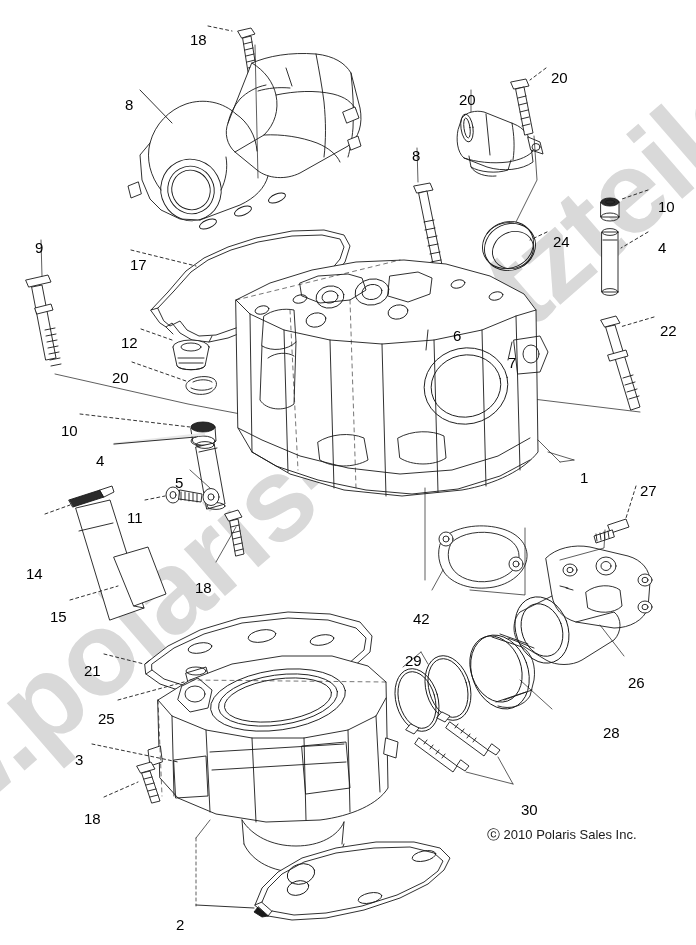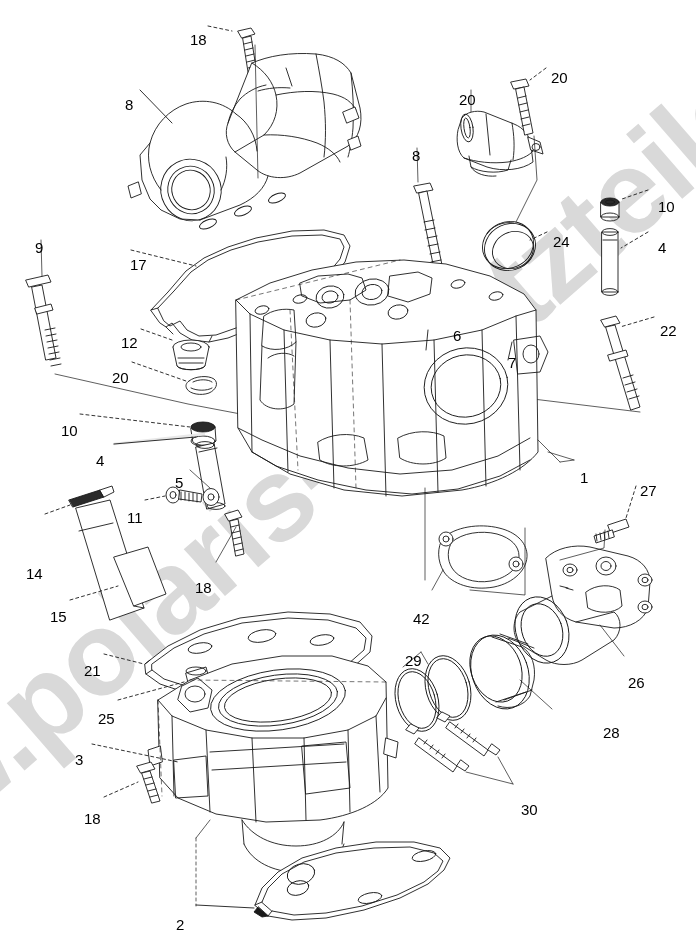--- a/index.html
+++ b/index.html
@@ -525,14 +525,15 @@
     <div class="lbl" style="left:628px;top:663px;">26</div>
     <div class="lbl" style="left:84px;top:651px;">21</div>
     <div class="lbl" style="left:567px;top:713px;margin-left:36px;">28</div>
     <div class="lbl" style="left:98px;top:699px;">25</div>
     <div class="lbl" style="left:75px;top:740px;">3</div>
     <div class="lbl" style="left:521px;top:790px;">30</div>
     <div class="lbl" style="left:84px;top:799px;">18</div>
     <div class="lbl" style="left:176px;top:905px;">2</div>
   </div>
 
+  <div id="copyright">ⓒ 2010 Polaris Sales Inc.</div>
 
 </div>
 
 </body></html>

